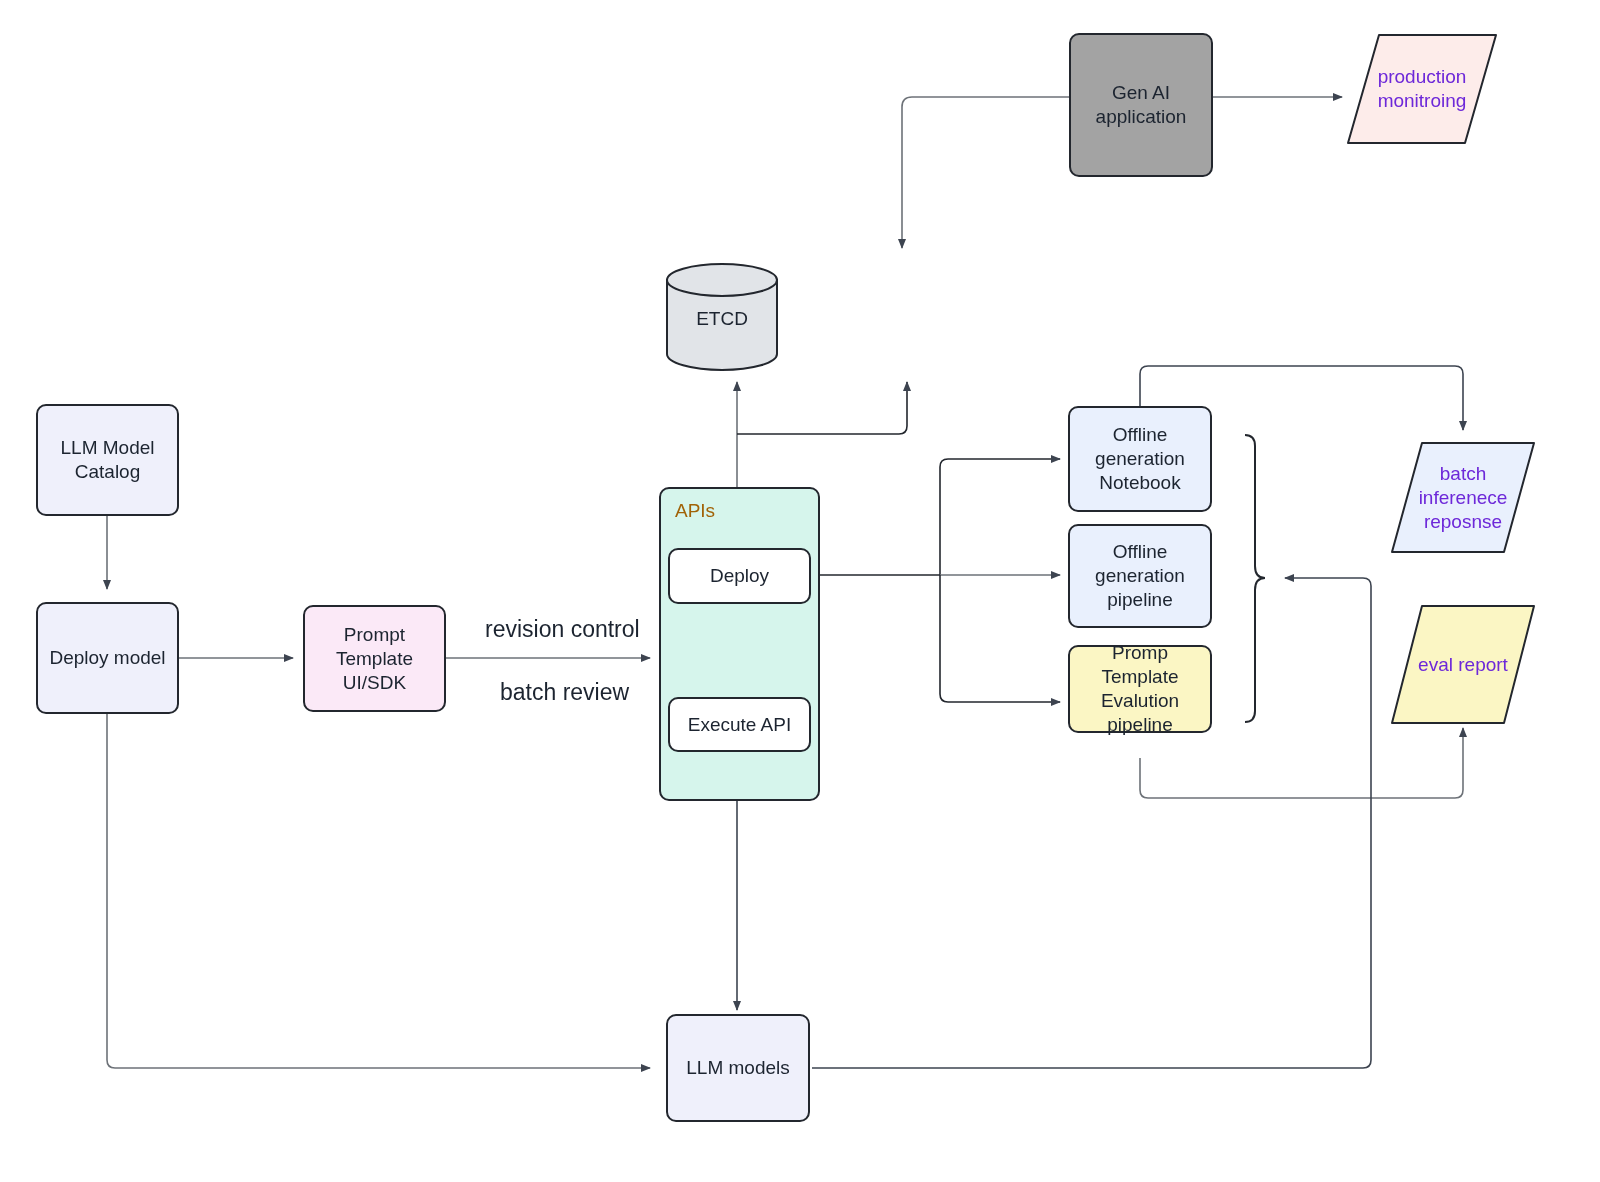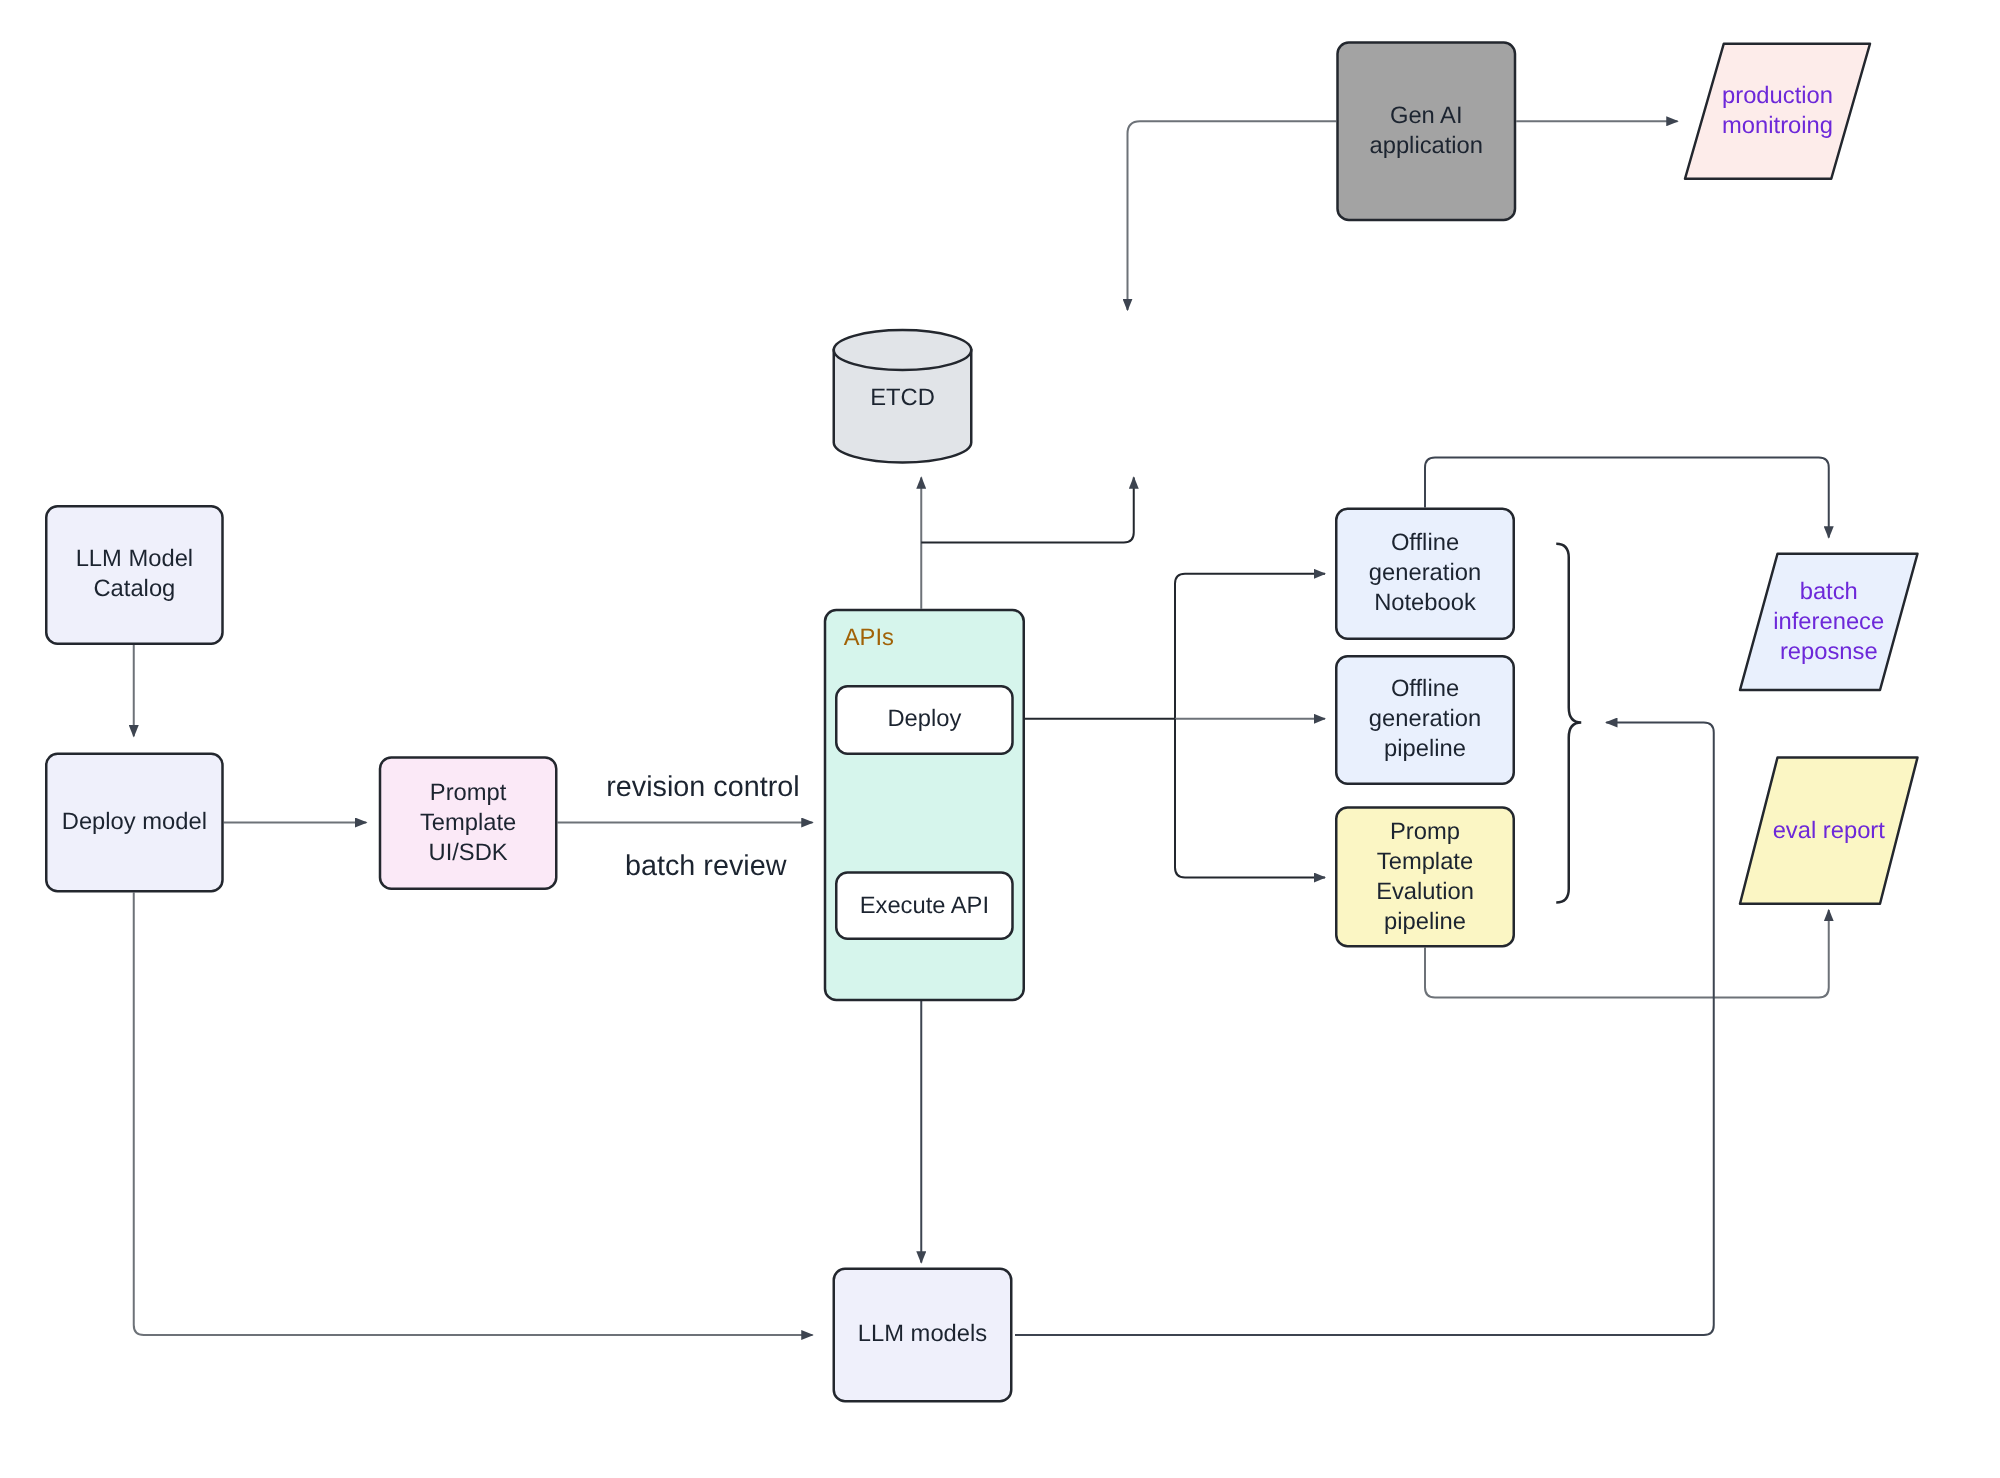--- a/index.html
+++ b/index.html
@@ -121,21 +121,21 @@
 generation
 Notebook</span>
   </div>
 
   <div class="node rbox" style="left:1068px;top:524px;width:144px;height:104px;background:#e9f0fd;">
     <span>Offline
 generation
 pipeline</span>
   </div>
 
-  <div class="node rbox" style="left:1068px;top:645px;width:144px;height:113px;background:#fbf6c4;">
+  <div class="node rbox" style="left:1068px;top:645px;width:144px;height:88px;background:#fbf6c4;">
     <span>Promp
 Template
 Evalution
 pipeline</span>
   </div>
 
   <div class="para" style="left:1389px;top:603px;width:148px;height:123px;">
     <svg class="skewfill" viewBox="0 0 148 123" preserveAspectRatio="none">
       <path d="M33,3 L145,3 L115,120 L3,120 Z" fill="#fbf6c4" stroke="#23272e" stroke-width="2" stroke-linejoin="round"></path>
     </svg>

